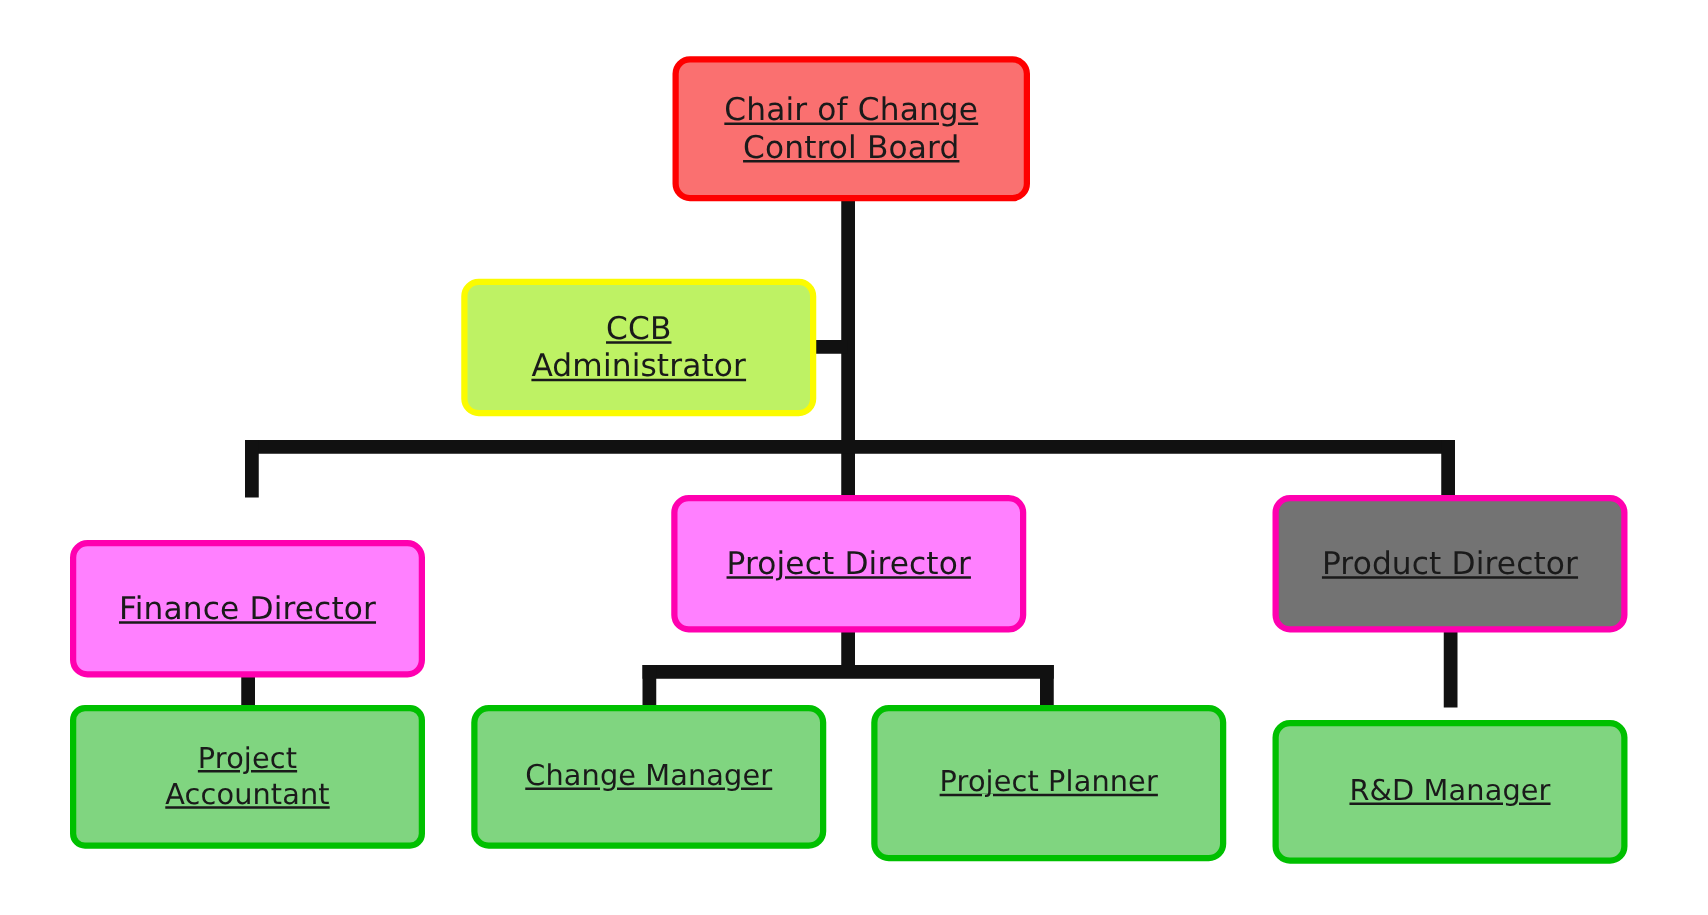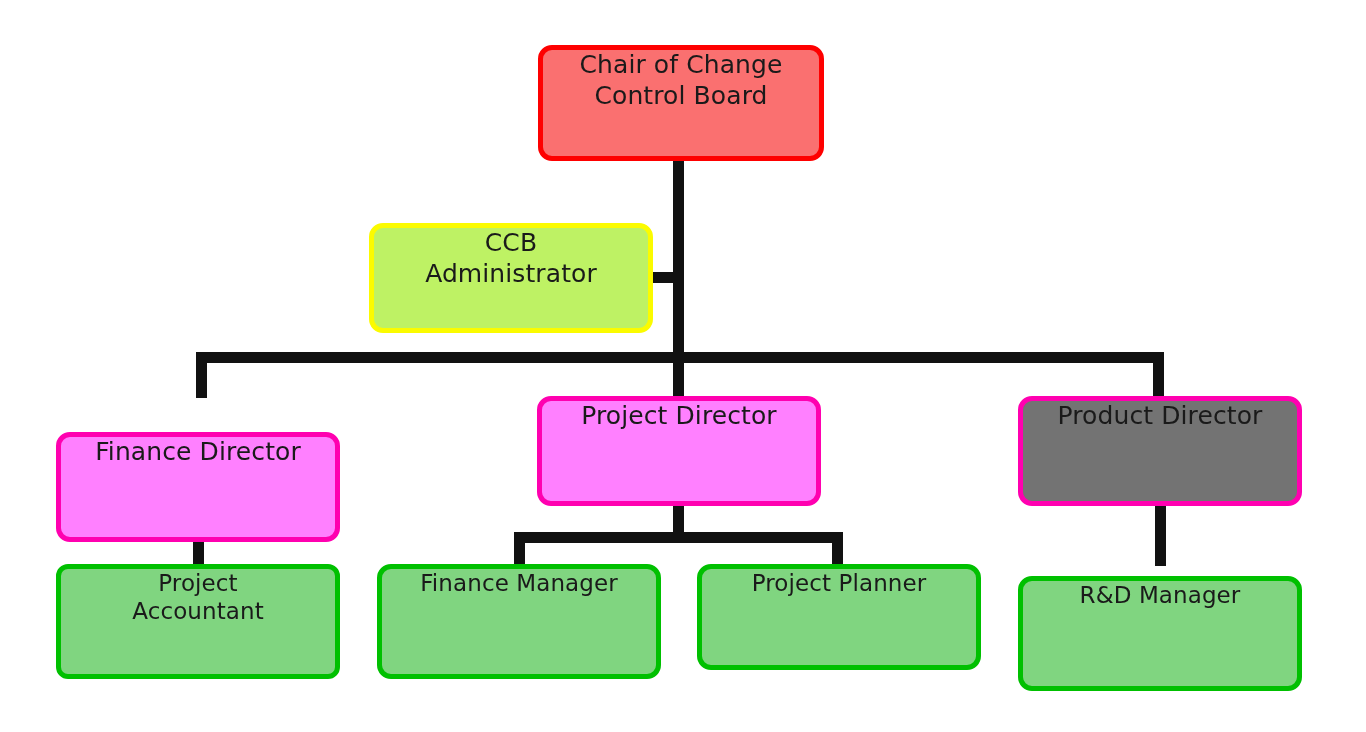--- a/index.html
+++ b/index.html
@@ -12,27 +12,29 @@
     width: 1366px;
     height: 732px;
     background: #ffffff;
     overflow: hidden;
     font-family: "DejaVu Sans", sans-serif;
   }
   .node {
     position: absolute;
     box-sizing: border-box;
     display: flex;
+    align-items: center;
     justify-content: center;
     text-align: center;
     color: #1a1a1a;
     line-height: 1.22;
     border-style: solid;
     letter-spacing: 0.1px;
     white-space: pre-line;
+    text-decoration: underline;
   }
   .connector {
     position: absolute;
     background: #111111;
   }
   .node-label {
     display: block;
     width: 100%;
     padding: 0 6px;
     box-sizing: border-box;
@@ -55,16 +57,16 @@
     <div class="connector" style="left: 1155px; top: 504px; width: 11px; height: 62px; background: rgb(17, 17, 17);"></div>
     <div class="node" style="left: 538px; top: 45px; width: 286px; height: 116px; background: rgb(250, 112, 112); border-color: rgb(254, 0, 0); border-width: 5px; border-radius: 14px; font-size: 25px;"><span class="node-label">Chair of Change
 Control Board</span></div>
     <div class="node" style="left: 355px; top: 223px; width: 284px; height: 110px; background: #bef264; border-color: rgb(251, 251, 0); border-width: 5px; border-radius: 14px; font-size: 25px; margin-left: 14px;"><span class="node-label">CCB
 Administrator</span></div>
     <div class="node" style="left: 56px; top: 396px; width: 284px; height: 110px; background: rgb(255, 128, 255); border-color: rgb(255, 0, 176); border-width: 5px; border-radius: 14px; font-size: 25px; margin-top: 36px;"><span class="node-label">Finance Director</span></div>
     <div class="node" style="left: 537px; top: 396px; width: 284px; height: 110px; background: rgb(255, 128, 255); border-color: rgb(255, 0, 176); border-width: 5px; border-radius: 14px; font-size: 25px;"><span class="node-label">Project Director</span></div>
     <div class="node" style="left: 1018px; top: 396px; width: 284px; height: 110px; background: #737373; border-color: rgb(255, 0, 176); border-width: 5px; border-radius: 14px; font-size: 25px;"><span class="node-label">Product Director</span></div>
     <div class="node" style="left: 56px; top: 564px; width: 284px; height: 115px; background: rgb(128, 213, 128); border-color: rgb(0, 192, 0); border-width: 5px; border-radius: 12px; font-size: 23px;"><span class="node-label">Project
 Accountant</span></div>
-    <div class="node" style="left: 377px; top: 564px; width: 284px; height: 115px; background: rgb(128, 213, 128); border-color: rgb(0, 192, 0); border-width: 5px; border-radius: 14px; font-size: 23px;"><span class="node-label">Finance Manager</span></div>
-    <div class="node" style="left: 697px; top: 564px; width: 284px; height: 106px; background: rgb(128, 213, 128); border-color: rgb(0, 192, 0); border-width: 5px; border-radius: 14px; font-size: 23px;"><span class="node-label">Project Planner</span></div>
+    <div class="node" style="left: 377px; top: 564px; width: 284px; height: 115px; background: rgb(128, 213, 128); border-color: rgb(0, 192, 0); border-width: 5px; border-radius: 14px; font-size: 23px;"><span class="node-label">Change Manager</span></div>
+    <div class="node" style="left: 697px; top: 564px; width: 284px; height: 125px; background: rgb(128, 213, 128); border-color: rgb(0, 192, 0); border-width: 5px; border-radius: 14px; font-size: 23px;"><span class="node-label">Project Planner</span></div>
     <div class="node" style="left: 1018px; top: 564px; width: 284px; height: 115px; background: rgb(128, 213, 128); border-color: rgb(0, 192, 0); border-width: 5px; border-radius: 14px; font-size: 23px; margin-top: 12px;"><span class="node-label">R&amp;D Manager</span></div>
   </div>
 
 </body></html>

